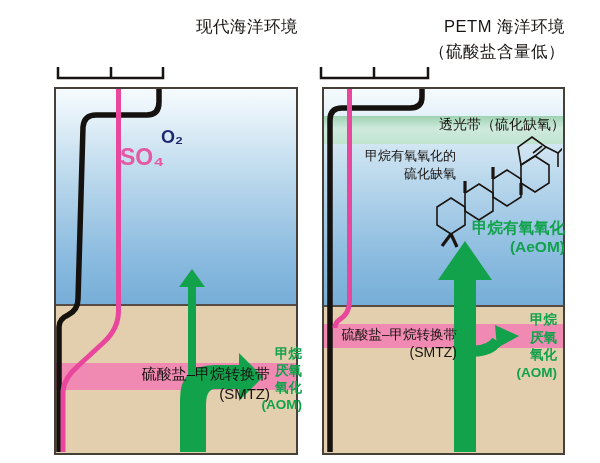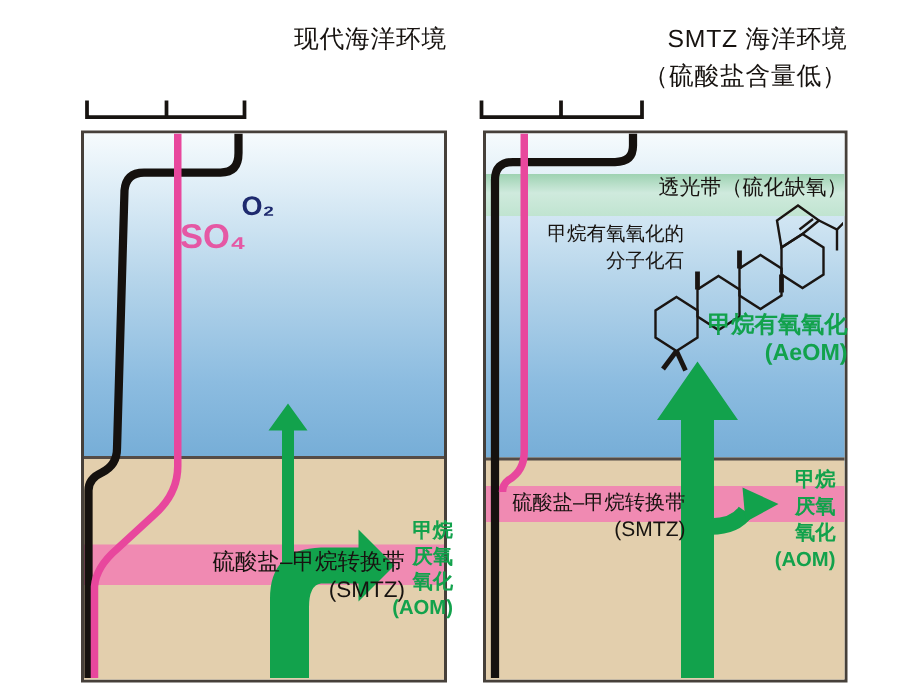--- a/index.html
+++ b/index.html
@@ -31,21 +31,21 @@
 </style>
 </head>
 <body>
 
 <div id="stage">
 
   <div class="lbl title center" style="left:54px;top:14px;width:244px;">
     <div>现代海洋环境</div>
   </div>
   <div class="lbl title center" style="left:322px;top:14px;width:243px;">
-    <div>SMTZ 海洋环境</div>
+    <div>PETM 海洋环境</div>
     <div>（硫酸盐含量低）</div>
   </div>
 
   <svg class="abs" style="left:0;top:0;" width="600" height="85">
     <path d="M58,67 L58,78 L163,78 L163,67 M111,67 L111,78" stroke="#171310" stroke-width="2.5" fill="none"></path>
     <path d="M321,67 L321,78 L428,78 L428,67 M374,67 L374,78" stroke="#171310" stroke-width="2.5" fill="none"></path>
   </svg>
 
   <div class="panel" id="panel-left">
     <div class="water" style="height:221px;"></div>
@@ -101,22 +101,22 @@
   <div class="lbl pink" style="left:120px;top:144px;font-size:23px;">SO₄</div>
   <div class="lbl smtz-t center" style="left:40px;top:365px;width:230px;font-size:15px;">硫酸盐–甲烷转换带</div>
   <div class="lbl smtz-t center" style="left:40px;top:385px;width:230px;font-size:15px;">(SMTZ)</div>
   <div class="lbl green center pre" style="left:250px;top:345px;width:52px;font-size:13.5px;line-height:17px;">甲烷
 厌氧
 氧化
 (AOM)</div>
 
   <div class="lbl center" style="left:322px;top:116px;width:243px;font-size:14px;font-weight:500;">透光带（硫化缺氧）</div>
   <div class="lbl center pre" style="left:338px;top:147px;width:118px;font-size:13px;line-height:17.5px;">甲烷有氧氧化的
-分子化石</div>
-  <div class="lbl green center pre" style="left:430px;top:207px;width:135px;font-size:15.5px;line-height:19px;">甲烷有氧氧化
+硫化缺氧</div>
+  <div class="lbl green center pre" style="left:430px;top:218px;width:135px;font-size:15.5px;line-height:19px;">甲烷有氧氧化
 (AeOM)</div>
   <div class="lbl smtz-t center" style="left:325px;top:326px;width:132px;font-size:13.5px;">硫酸盐–甲烷转换带</div>
   <div class="lbl smtz-t center" style="left:325px;top:344px;width:132px;font-size:14px;">(SMTZ)</div>
   <div class="lbl green center pre" style="left:505px;top:311px;width:52px;font-size:13.5px;line-height:17.5px;">甲烷
 厌氧
 氧化
 (AOM)</div>
 
 </div>
 

